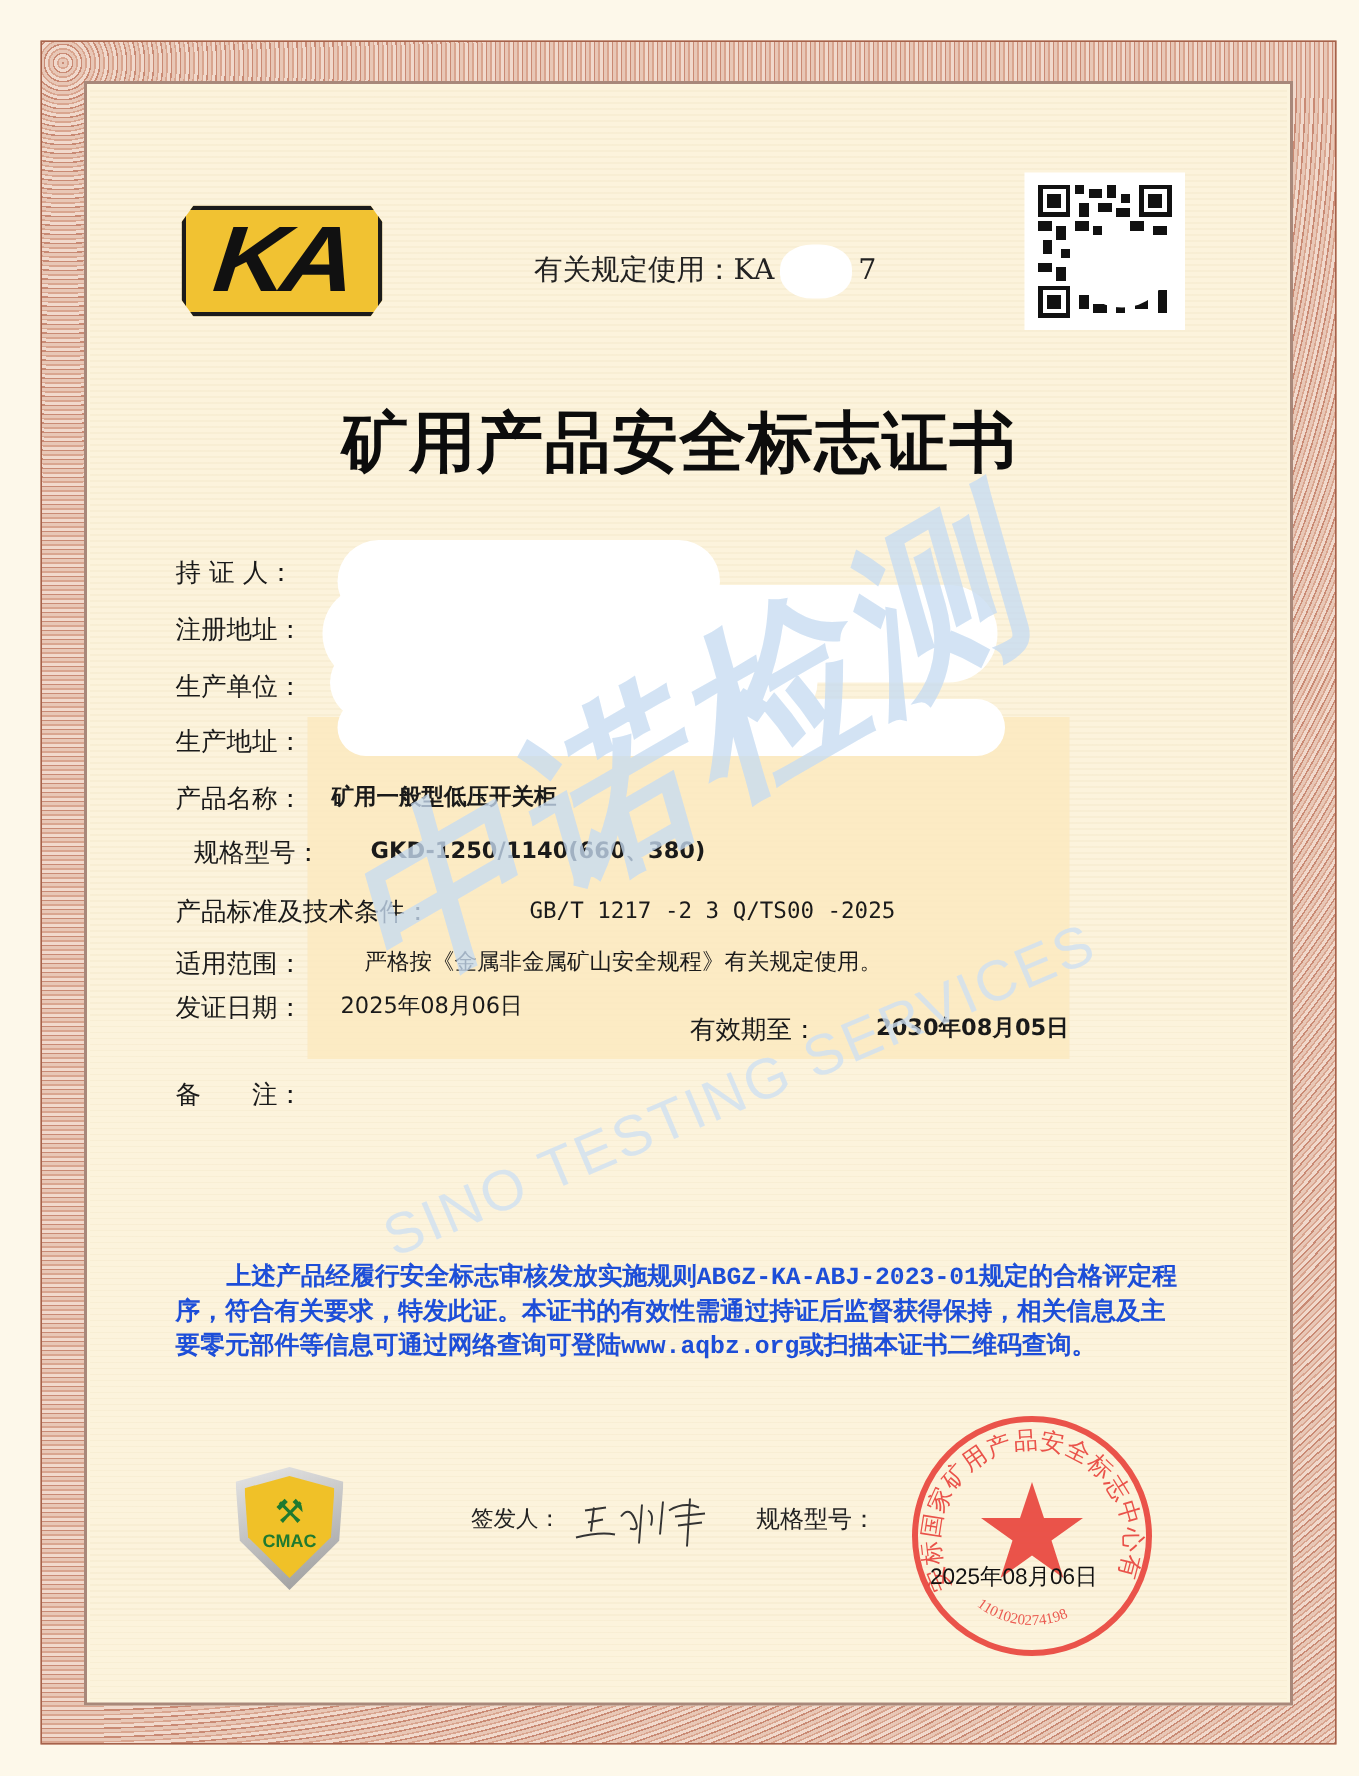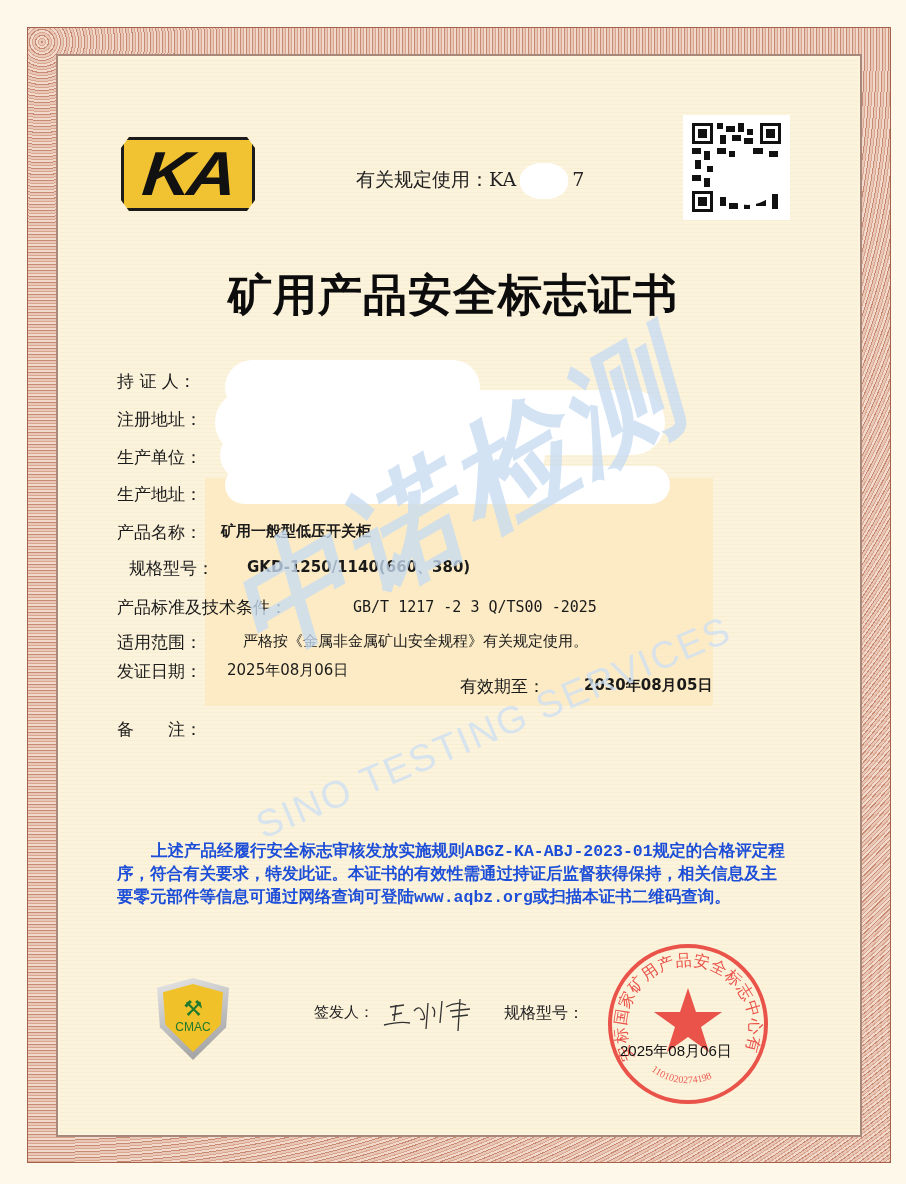--- a/index.html
+++ b/index.html
@@ -99,21 +99,21 @@
     position:absolute; left:157px; top:978px; width:72px; height:82px;
     background:linear-gradient(160deg,#e6e6e6,#9a9a9a);
     clip-path:polygon(50% 0,100% 12%,96% 60%,50% 100%,4% 60%,0 12%);
   }
   .cmac .inner {
     position:absolute; left:6px; top:6px; width:60px; height:68px; background:#f0c128;
     clip-path:polygon(50% 0,100% 12%,96% 60%,50% 100%,4% 60%,0 12%);
     display:flex; flex-direction:column; align-items:center; justify-content:center;
   }
   .cmac .gear { font-size:22px; color:#1f7a30; line-height:1; margin-top:-4px; }
-  .cmac .txt { font-family:"Liberation Sans", sans-serif; font-weight:normal; font-size:12px; color:#1f7a30; }
+  .cmac .txt { font-family:"Liberation Sans", sans-serif; font-weight:bold; font-size:12px; color:#1f7a30; }
   .signer-label { position:absolute; left:314px; top:1003px; font-size:15px; color:#222; }
   .signature { position:absolute; left:380px; top:993px; width:100px; height:40px; }
   .dept-label { position:absolute; left:504px; top:1003px; font-size:16px; color:#222; }
   .seal {
     position:absolute; left:604px; top:940px; width:168px; height:165px;
   }
   .seal-date {
     position:absolute; left:620px; top:1042px; font-size:15px; color:#111;
     font-family:"Liberation Sans", sans-serif;
   }

